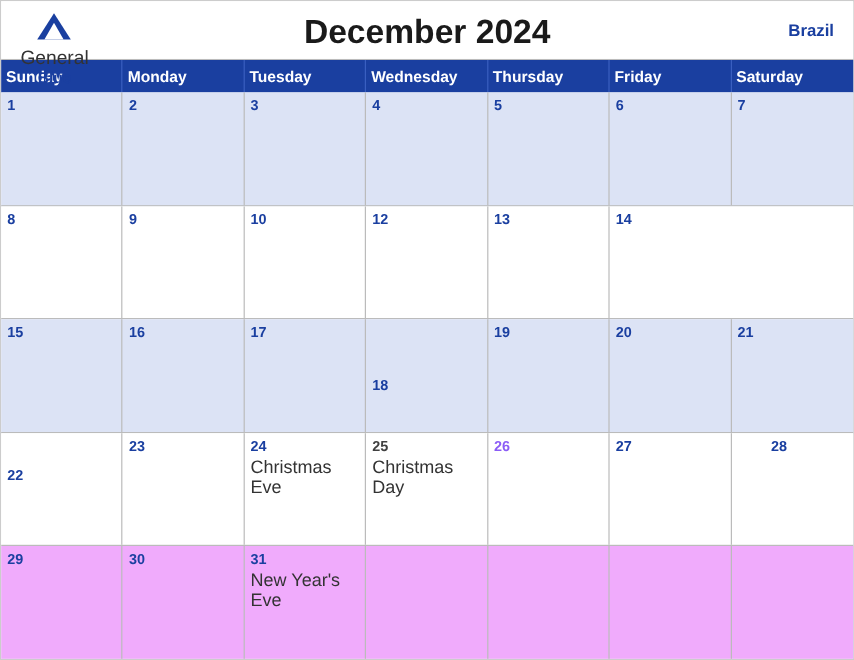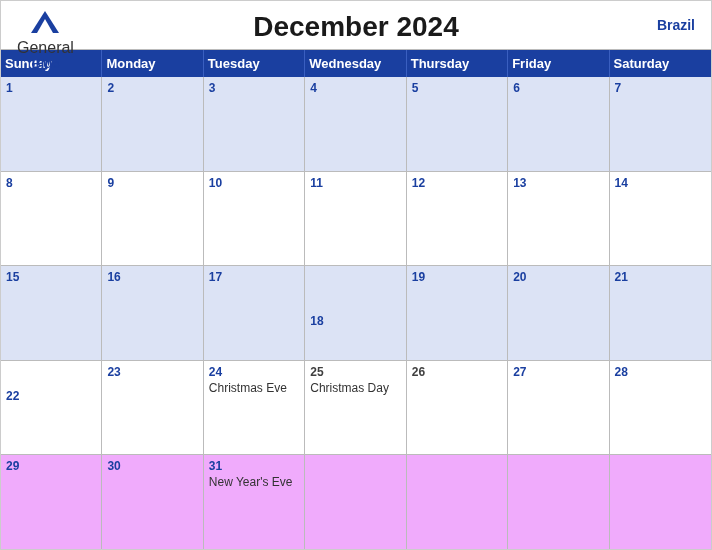--- a/index.html
+++ b/index.html
@@ -103,21 +103,21 @@
       border-right: 1px solid #bbb;
       padding: 4px 5px;
       position: relative;
       display: flex;
       flex-direction: column;
     }
     .calendar-cell:last-child {
       border-right: none;
     }
     .cell-event {
-      font-size: 12px;
+      font-size: 15px;
       color: #333;
       margin-top: 2px;
     }
     
     .date-num {
       font-size: 12px;
       font-weight: bold;
       color: #1a3fa0;
     }
   </style>
@@ -183,23 +183,20 @@
         <div class="calendar-cell">
             <span class="date-num" style="color:#1a3fa0;">8</span>
           </div>
         <div class="calendar-cell">
             <span class="date-num" style="color:#1a3fa0;">9</span>
           </div>
         <div class="calendar-cell">
             <span class="date-num" style="color:#1a3fa0;">10</span>
           </div>
         <div class="calendar-cell">
-            <span class="date-num" style="color:#1a3fa0;">11</span>
-          </div>
-        <div class="calendar-cell">
             <span class="date-num" style="color:#1a3fa0;">12</span>
           </div>
         <div class="calendar-cell">
             <span class="date-num" style="color:#1a3fa0;">13</span>
           </div>
         <div class="calendar-cell">
             <span class="date-num" style="color:#1a3fa0;">14</span>
           </div>
       </div>
 
@@ -236,27 +233,27 @@
           </div>
         <div class="calendar-cell">
           <span class="date-num" style="color:#1a3fa0;">24</span>
           <span class="cell-event">Christmas Eve</span>
         </div>
         <div class="calendar-cell">
           <span class="date-num" style="color:#404040;">25</span>
           <span class="cell-event">Christmas Day</span>
         </div>
         <div class="calendar-cell">
-            <span class="date-num" style="color:#404040;">26</span>
+            <span class="date-num" style="color:#8b5cf6;">26</span>
           </div>
         <div class="calendar-cell">
             <span class="date-num" style="color:#1a3fa0;">27</span>
           </div>
         <div class="calendar-cell">
-            <span class="date-num" style="color:#1a3fa0;">28</span>
+            <span class="date-num" style="color:#1a3fa0;margin-left:28px;">28</span>
           </div>
       </div>
 
       <div class="calendar-row" style="background:#f0abfc;">
         <div class="calendar-cell">
             <span class="date-num" style="color:#1a3fa0;">29</span>
           </div>
         <div class="calendar-cell">
             <span class="date-num" style="color:#1a3fa0;">30</span>
           </div>

